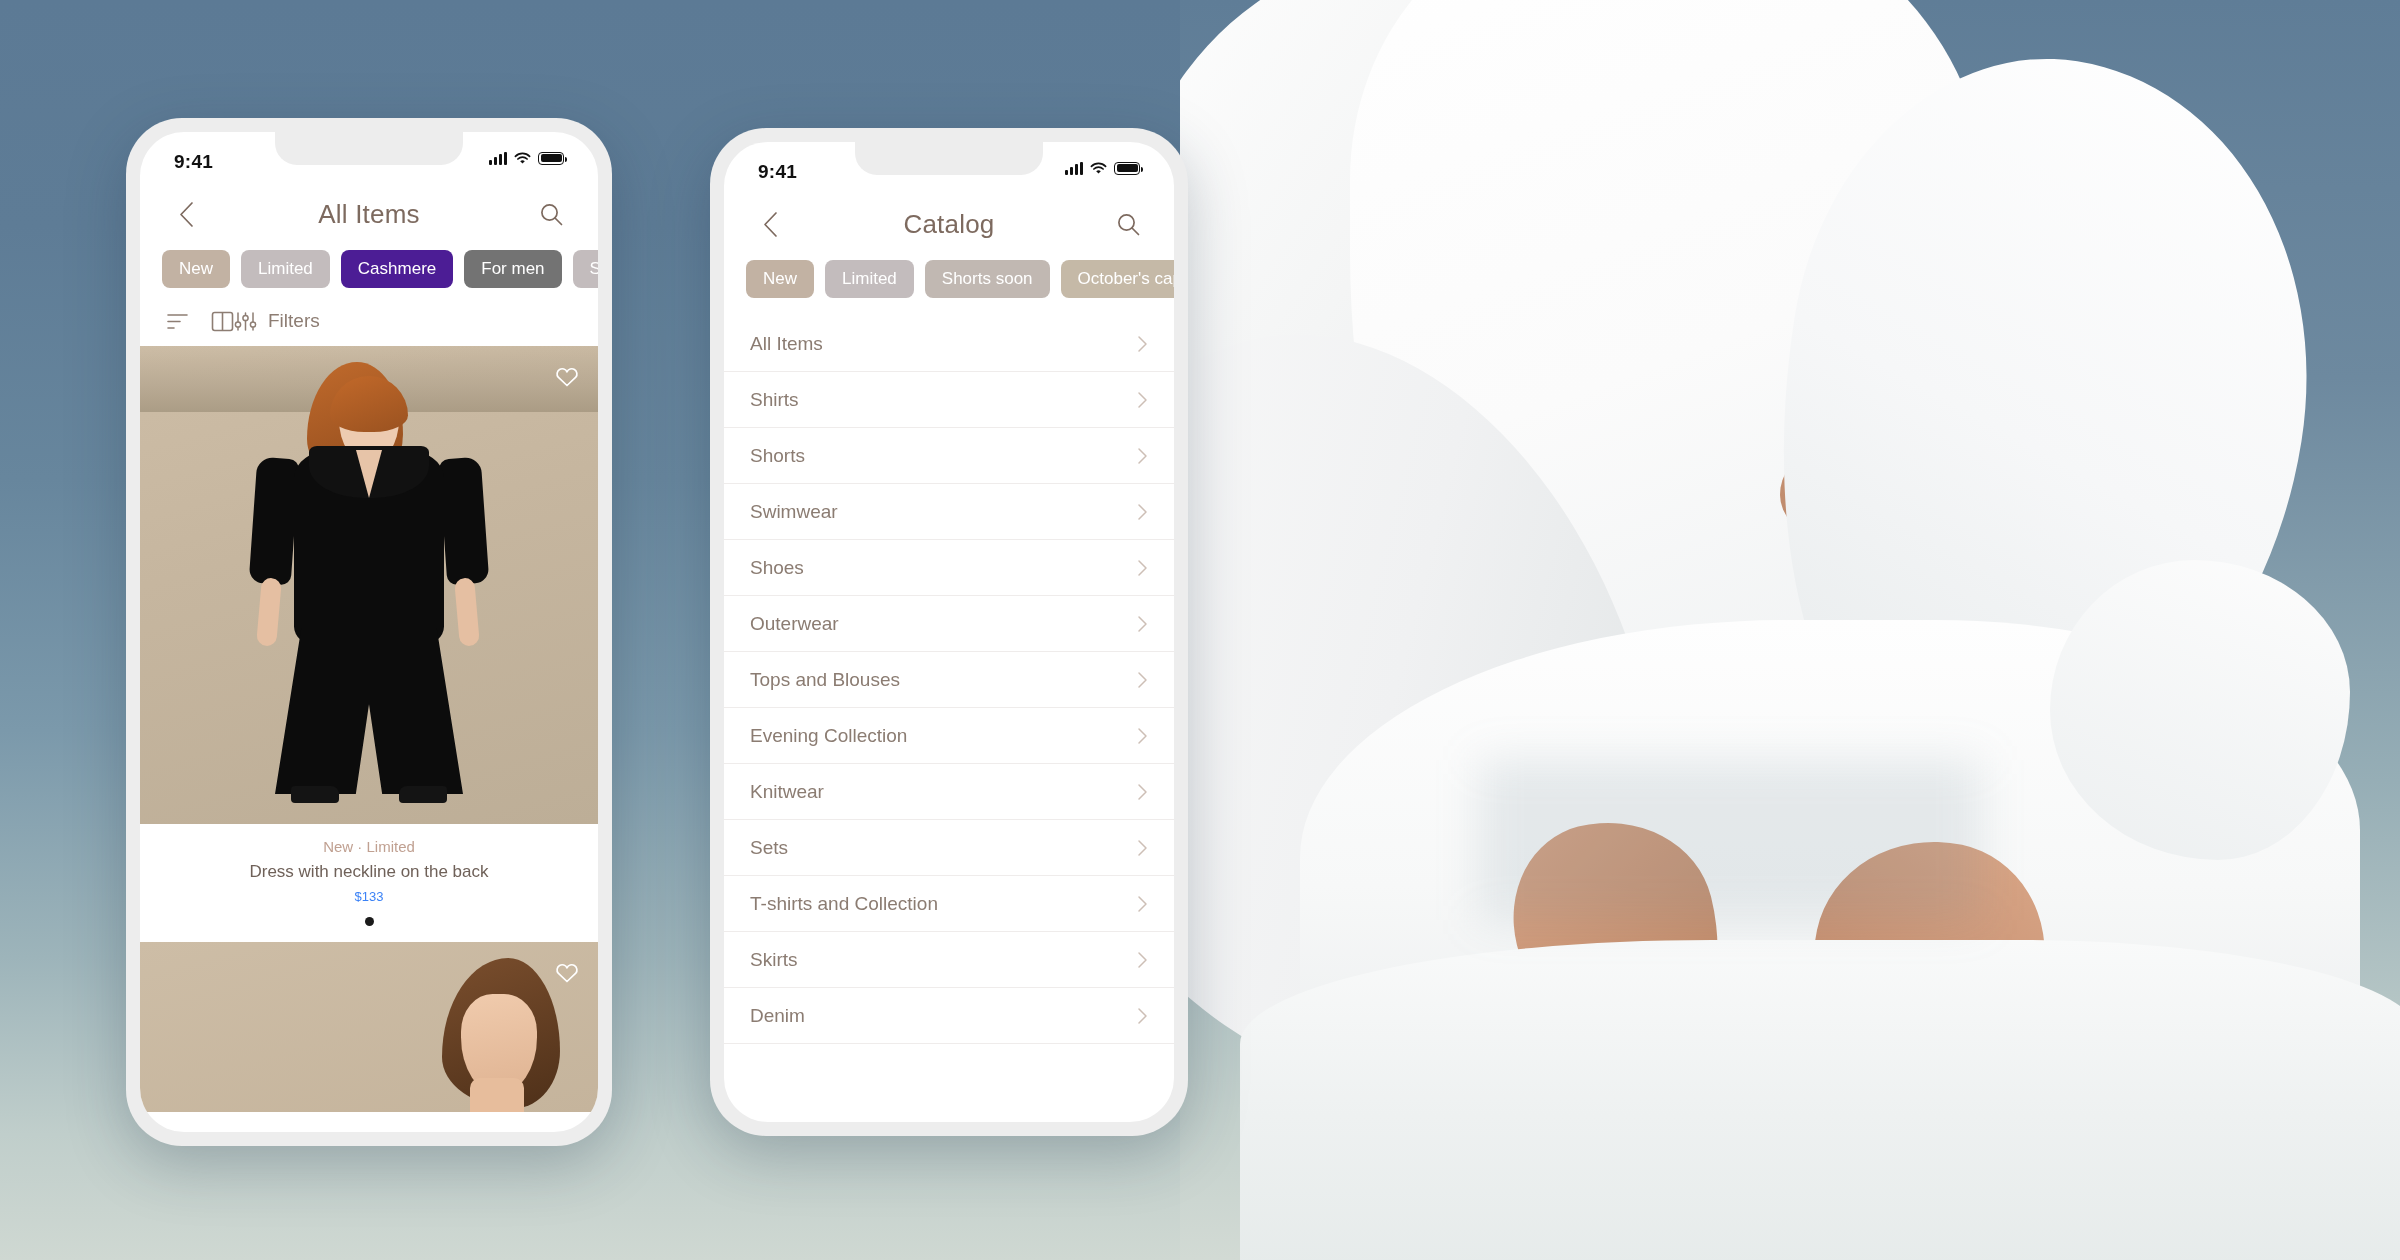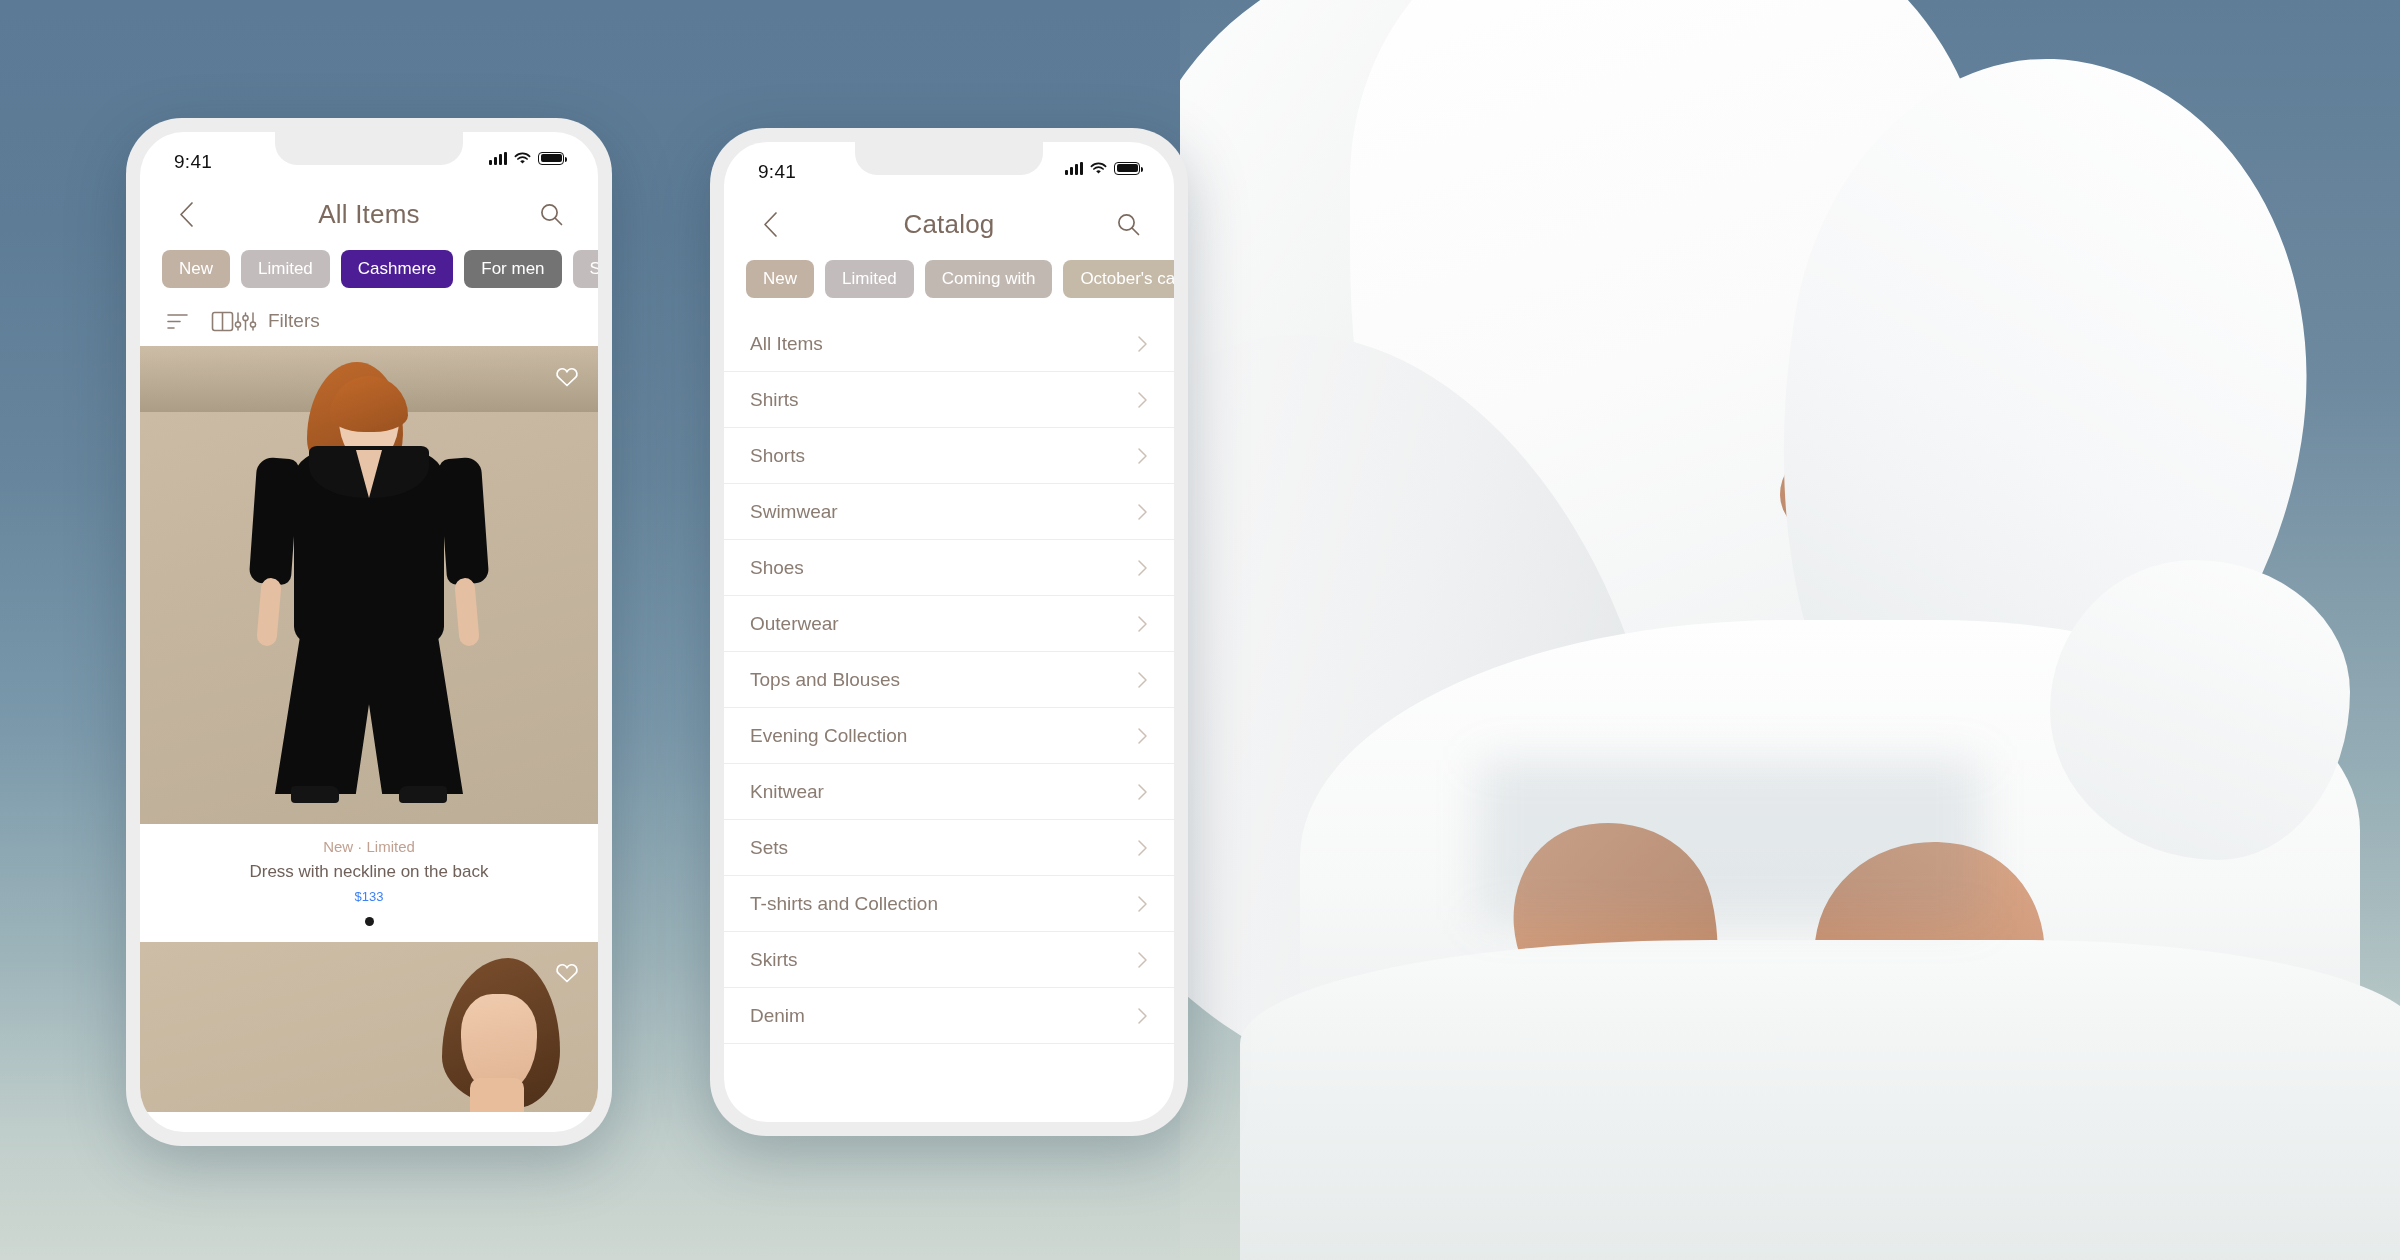--- a/index.html
+++ b/index.html
@@ -110,21 +110,21 @@
     width:188px; height:33px; background:#ededed;
     border-radius:0 0 22px 22px; z-index:6;
   }
 
   
   .statusbar {
     position:relative; height:52px;
     display:flex; align-items:center; justify-content:space-between;
     padding:0 34px; z-index:7;
   }
-  .clock { font-size:19px; font-weight:normal; color:#111; letter-spacing:.3px;margin-top:8px; }
+  .clock { font-size:19px; font-weight:bold; color:#111; letter-spacing:.3px;margin-top:8px; }
   .status-icons { display:flex; align-items:center; gap:7px; }
   .bars { display:flex; align-items:flex-end; gap:2px; height:13px; }
   .bars i { display:block; width:3px; background:#111; border-radius:1px; }
   .bars i:nth-child(1){height:5px}.bars i:nth-child(2){height:8px}
   .bars i:nth-child(3){height:11px}.bars i:nth-child(4){height:13px}
   .batt {
     width:26px; height:13px; border:1.6px solid #111; border-radius:4px;
     position:relative; padding:1.5px;
   }
   .batt::after{content:"";position:absolute;right:-4px;top:4px;width:2px;height:5px;background:#111;border-radius:0 2px 2px 0;}
@@ -440,21 +440,21 @@
           <svg width="25" height="25" viewBox="0 0 25 25">
             <circle cx="10.5" cy="10.5" r="7.6" stroke="#7d6a5f" stroke-width="1.7" fill="none"></circle>
             <path d="M16 16 L22.5 22.5" stroke="#7d6a5f" stroke-width="1.7" stroke-linecap="round"></path>
           </svg>
         </span>
       </div>
 
       <div class="chips">
         <span class="chip" style="background:#c2b2a3">New</span>
         <span class="chip" style="background:#c3bcbd">Limited</span>
-        <span class="chip" style="background:#c1b8b2">Coming with</span>
+        <span class="chip" style="background:#c1b8b2">Shorts soon</span>
         <span class="chip" style="background:#c5b9a7">October's capsule</span>
 
       </div>
 
       <div class="catalog-list" style="margin-top:12px;">
         <div class="cat-row">
           <span class="cat-label">All Items</span>
           <span class="chev">
               <svg width="11" height="18" viewBox="0 0 11 18">
                 <path d="M2 2l7 7-7 7" stroke="#cdbfb6" stroke-width="1.5" fill="none" stroke-linecap="round" stroke-linejoin="round"></path>

